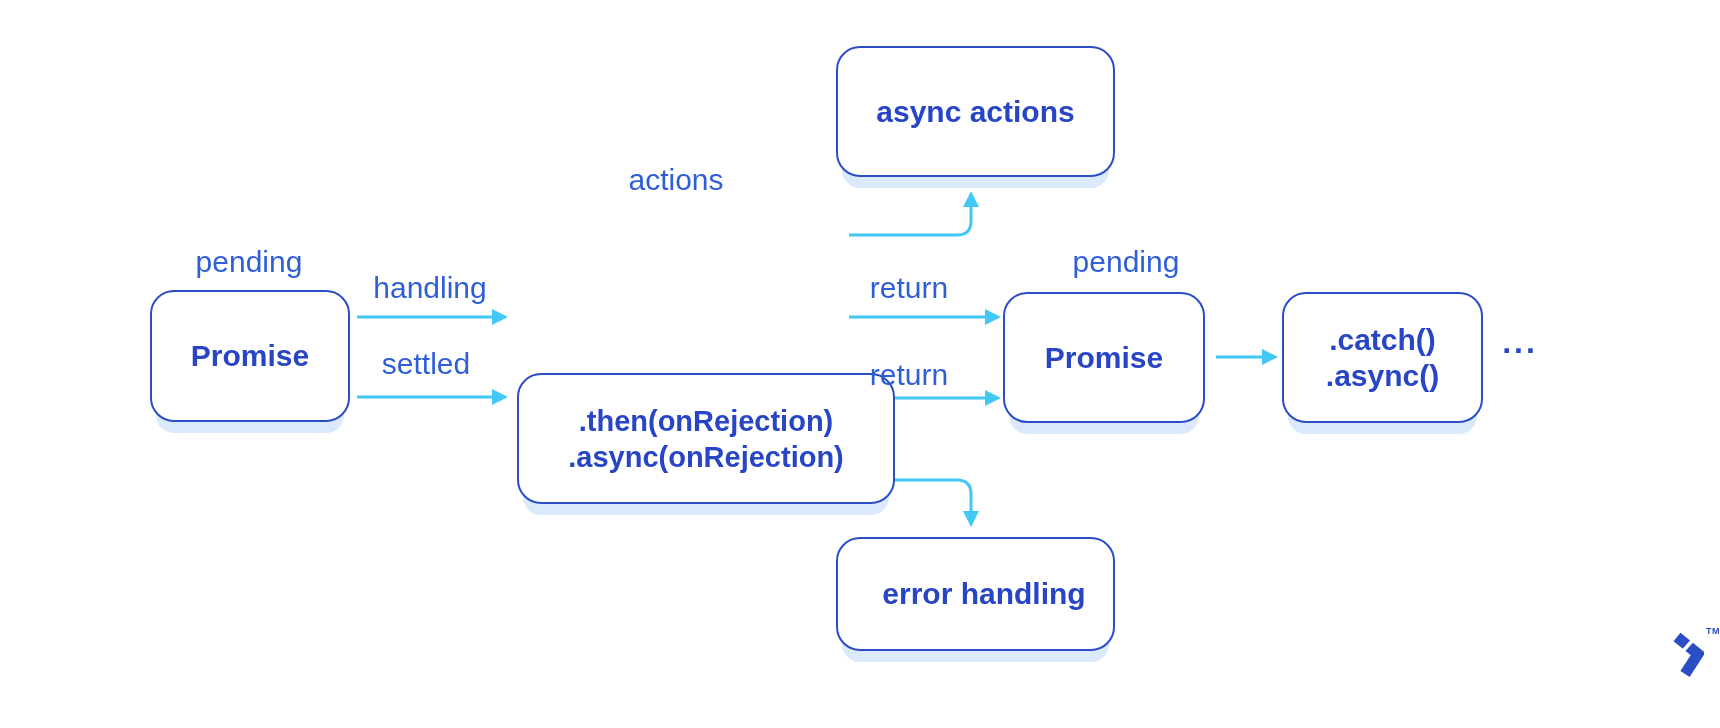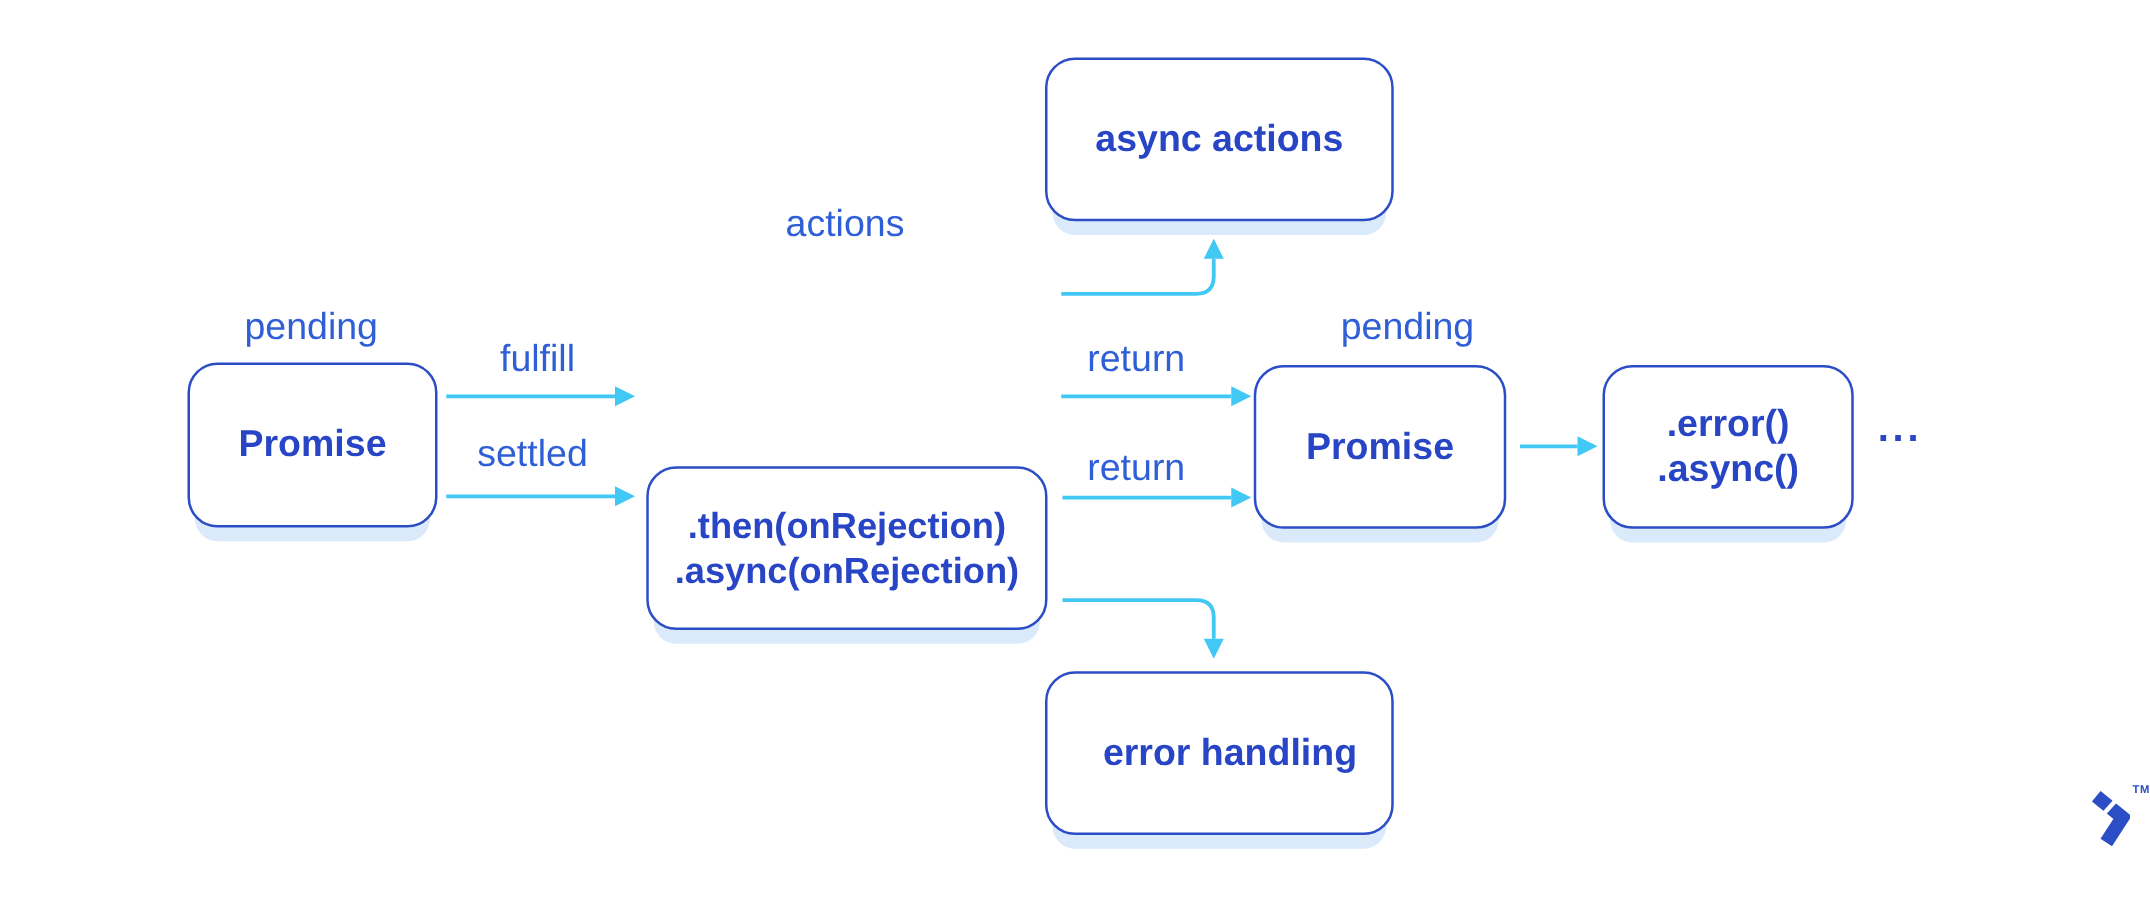--- a/index.html
+++ b/index.html
@@ -40,23 +40,23 @@
     justify-content: center;
     color: var(--box-text);
     font-weight: bold;
     font-size: 30px;
     line-height: 36px;
     text-align: center;
     box-shadow: 0 17px 0 -6px var(--shadow);
   }
   #n-promise-left   { left: 150px;  top: 290px; width: 200px; height: 132px; }
   #n-then-fulfill   { left: 517px;  top: 210px; width: 320px; height: 132px; font-size: 29px; }
-  #n-then-reject    { left: 517px;  top: 373px; width: 321px; height: 131px; font-size: 29px; align-items: center; }
+  #n-then-reject    { left: 517px;  top: 373px; width: 378px; height: 131px; font-size: 29px; align-items: center; }
   #n-async          { left: 836px;  top: 46px;  width: 279px; height: 131px; }
-  #n-error          { left: 836px;  top: 537px; width: 279px; height: 131px; padding-left: 17px; }
+  #n-error          { left: 836px;  top: 537px; width: 279px; height: 114px; padding-left: 17px; }
   #n-promise-right  { left: 1003px; top: 292px; width: 202px; height: 131px; }
   #n-then-catch     { left: 1282px; top: 292px; width: 201px; height: 131px; }
   .edge-label {
     position: absolute;
     color: var(--label-text);
     font-size: 30px;
     line-height: 36px;
     white-space: nowrap;
     transform: translateX(-50%);
   }
@@ -142,27 +142,27 @@
 
   <div class="node" id="n-error">
     <span>error handling</span>
   </div>
 
   <div class="node" id="n-promise-right">
     <span>Promise</span>
   </div>
 
   <div class="node" id="n-then-catch">
-    <span>.error()</span>
+    <span>.catch()</span>
     <span>.async()</span>
   </div>
 
   <div class="edge-label" id="l-pending-left">pending</div>
   <div class="edge-label" id="l-settled">actions</div>
-  <div class="edge-label" id="l-fulfill">fulfill</div>
+  <div class="edge-label" id="l-fulfill">handling</div>
   <div class="edge-label" id="l-reject">settled</div>
   <div class="edge-label" id="l-return-top">return</div>
   <div class="edge-label" id="l-return-bottom">return</div>
   <div class="edge-label" id="l-pending-right">pending</div>
   <div class="edge-label" id="l-ellipsis">...</div>
 
   <div class="brand">
     <svg width="32" height="48" viewBox="0 0 32 48">
       <path class="logo-stroke" d="M5,8 L26,25 L13,45" stroke-width="11" stroke-linejoin="miter"></path>
       <path d="M11,22 L20,12" stroke="#ffffff" stroke-width="3.5" fill="none"></path>

